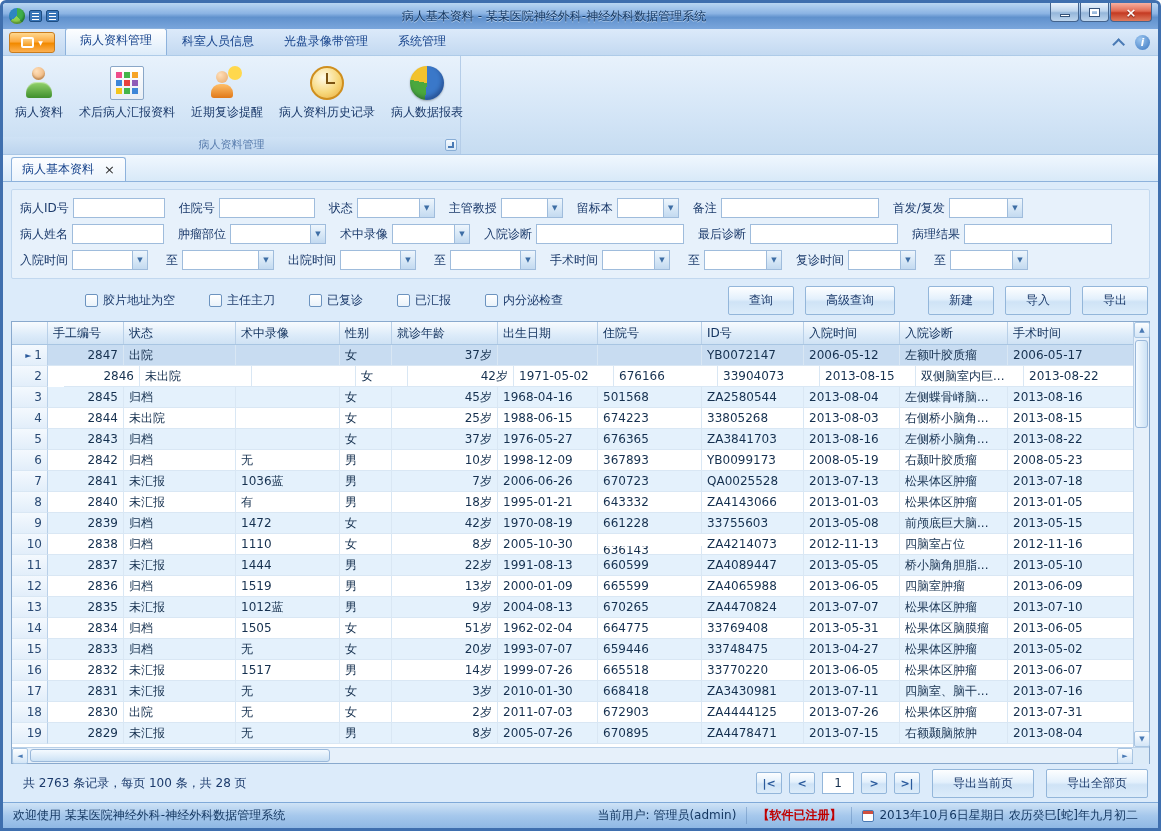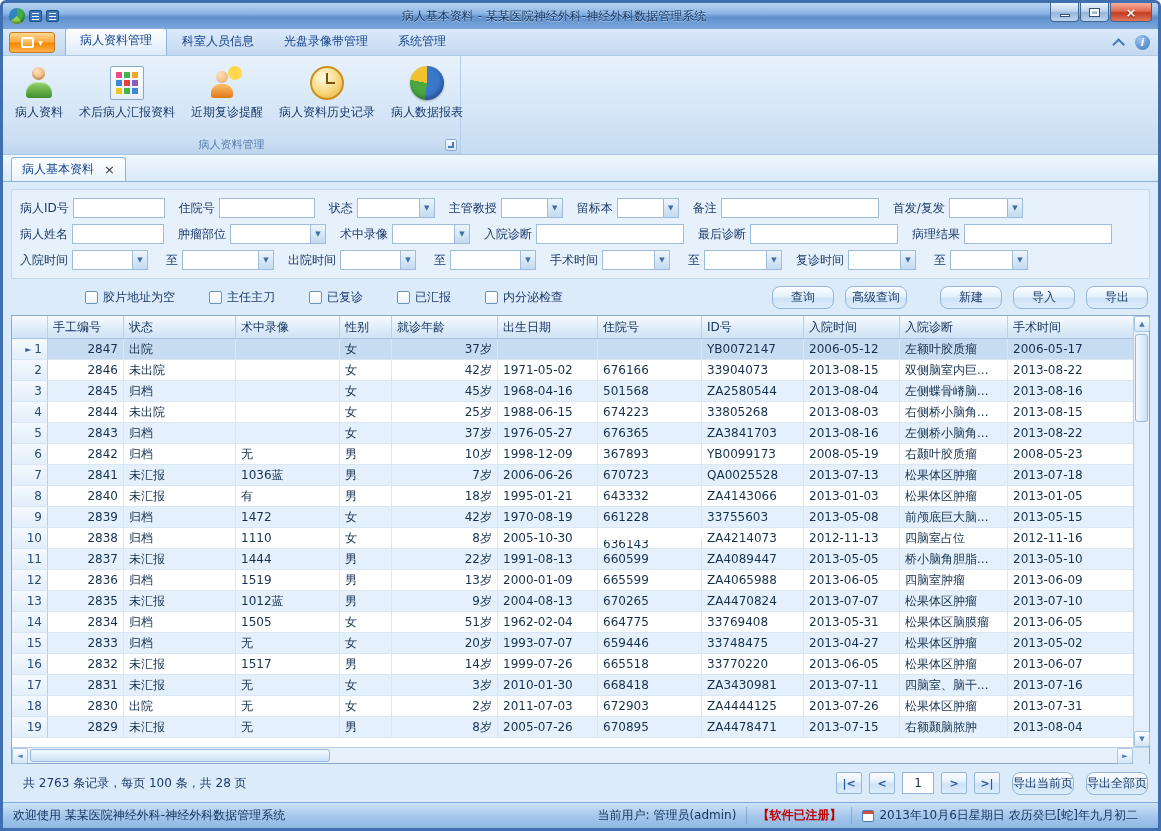--- a/index.html
+++ b/index.html
@@ -80,21 +80,21 @@
 .flabel.to{margin:0 4px}
 .finput{height:20px;border:1px solid #9fbcdc;background:#fff;margin-right:14px;font:inherit;padding:0 3px;min-width:20px}
 .fcombo{height:20px;border:1px solid #9fbcdc;background:#fff;margin-right:14px;display:inline-flex;align-items:stretch;justify-content:flex-end;flex-shrink:1;min-width:28px;cursor:default}
 .carrow{width:15px;flex:none;background:linear-gradient(#eef6fd,#c3daf0);border-left:1px solid #9fbcdc;color:#3e6ea5;font-size:7px;display:flex;align-items:center;justify-content:center}
 
 .filter-row{flex:none;display:flex;align-items:center;margin:7px 0 6px;padding:0 2px}
 .checkboxes{display:flex;gap:34px;margin-left:72px}
 .chk{display:flex;align-items:center;gap:5px;white-space:nowrap;cursor:default}
 .chkbox{width:13px;height:13px;border:1px solid #6c93bf;background:linear-gradient(#fff,#e9f2fa);border-radius:2px;flex:none}
 .action-buttons{margin-left:auto;display:flex;gap:11px}
-.abtn{min-width:62px;height:23px;border:1px solid #93b6da;border-radius:8px;color:#1b3a6b;font:inherit;padding:0 0;cursor:default;
+.abtn{min-width:62px;height:29px;border:1px solid #93b6da;border-radius:2px;color:#1b3a6b;font:inherit;padding:0 20px;cursor:default;
  background:linear-gradient(#fdfeff,#e3f0fc 45%,#cfe3f6 55%,#dcecfa)}
 .action-buttons .abtn:nth-child(3){margin-left:22px}
 
 
 .grid-wrap{flex:1;min-height:0;display:flex;flex-direction:column;border:1px solid #89a9cd;background:#fff}
 .grid-main{flex:1;min-height:0;display:flex}
 .grid-table{flex:1;min-width:0;overflow:hidden;background:#fff;display:flex;flex-direction:column}
 .grid-header{display:flex;height:23px;flex:none;background:linear-gradient(#f8fbfe,#dcebf9 60%,#cfe2f4);border-bottom:1px solid #a8c5e2}
 .gh{flex:none;display:flex;align-items:center;padding:0 5px;border-right:1px solid #b9d0e8;color:#10305c;white-space:nowrap;overflow:hidden;cursor:default}
 .gh.ind{width:36px}
@@ -362,21 +362,21 @@
                 <span class="gc" style="width: 104px;"></span>
                 <span class="gc" style="width: 102px;">YB0072147</span>
                 <span class="gc" style="width: 96px;">2006-05-12</span>
                 <span class="gc" style="width: 108px;">左额叶胶质瘤</span>
                 <span class="gc last">2006-05-17</span>
               </div>
               <div class="grow">
                 <span class="gc ind">
                   <span class="rownum">2</span>
                 </span>
-                <span class="gc r" style="width: 76px;">2846</span>
+                <span class="gc r" style="width: 76px; margin-left: 16px;">2846</span>
                 <span class="gc" style="width: 112px;">未出院</span>
                 <span class="gc" style="width: 104px;"></span>
                 <span class="gc" style="width: 52px;">女</span>
                 <span class="gc r" style="width: 106px;">42岁</span>
                 <span class="gc" style="width: 100px;">1971-05-02</span>
                 <span class="gc" style="width: 104px;">676166</span>
                 <span class="gc" style="width: 102px;">33904073</span>
                 <span class="gc" style="width: 96px;">2013-08-15</span>
                 <span class="gc" style="width: 108px;">双侧脑室内巨...</span>
                 <span class="gc last">2013-08-22</span>

